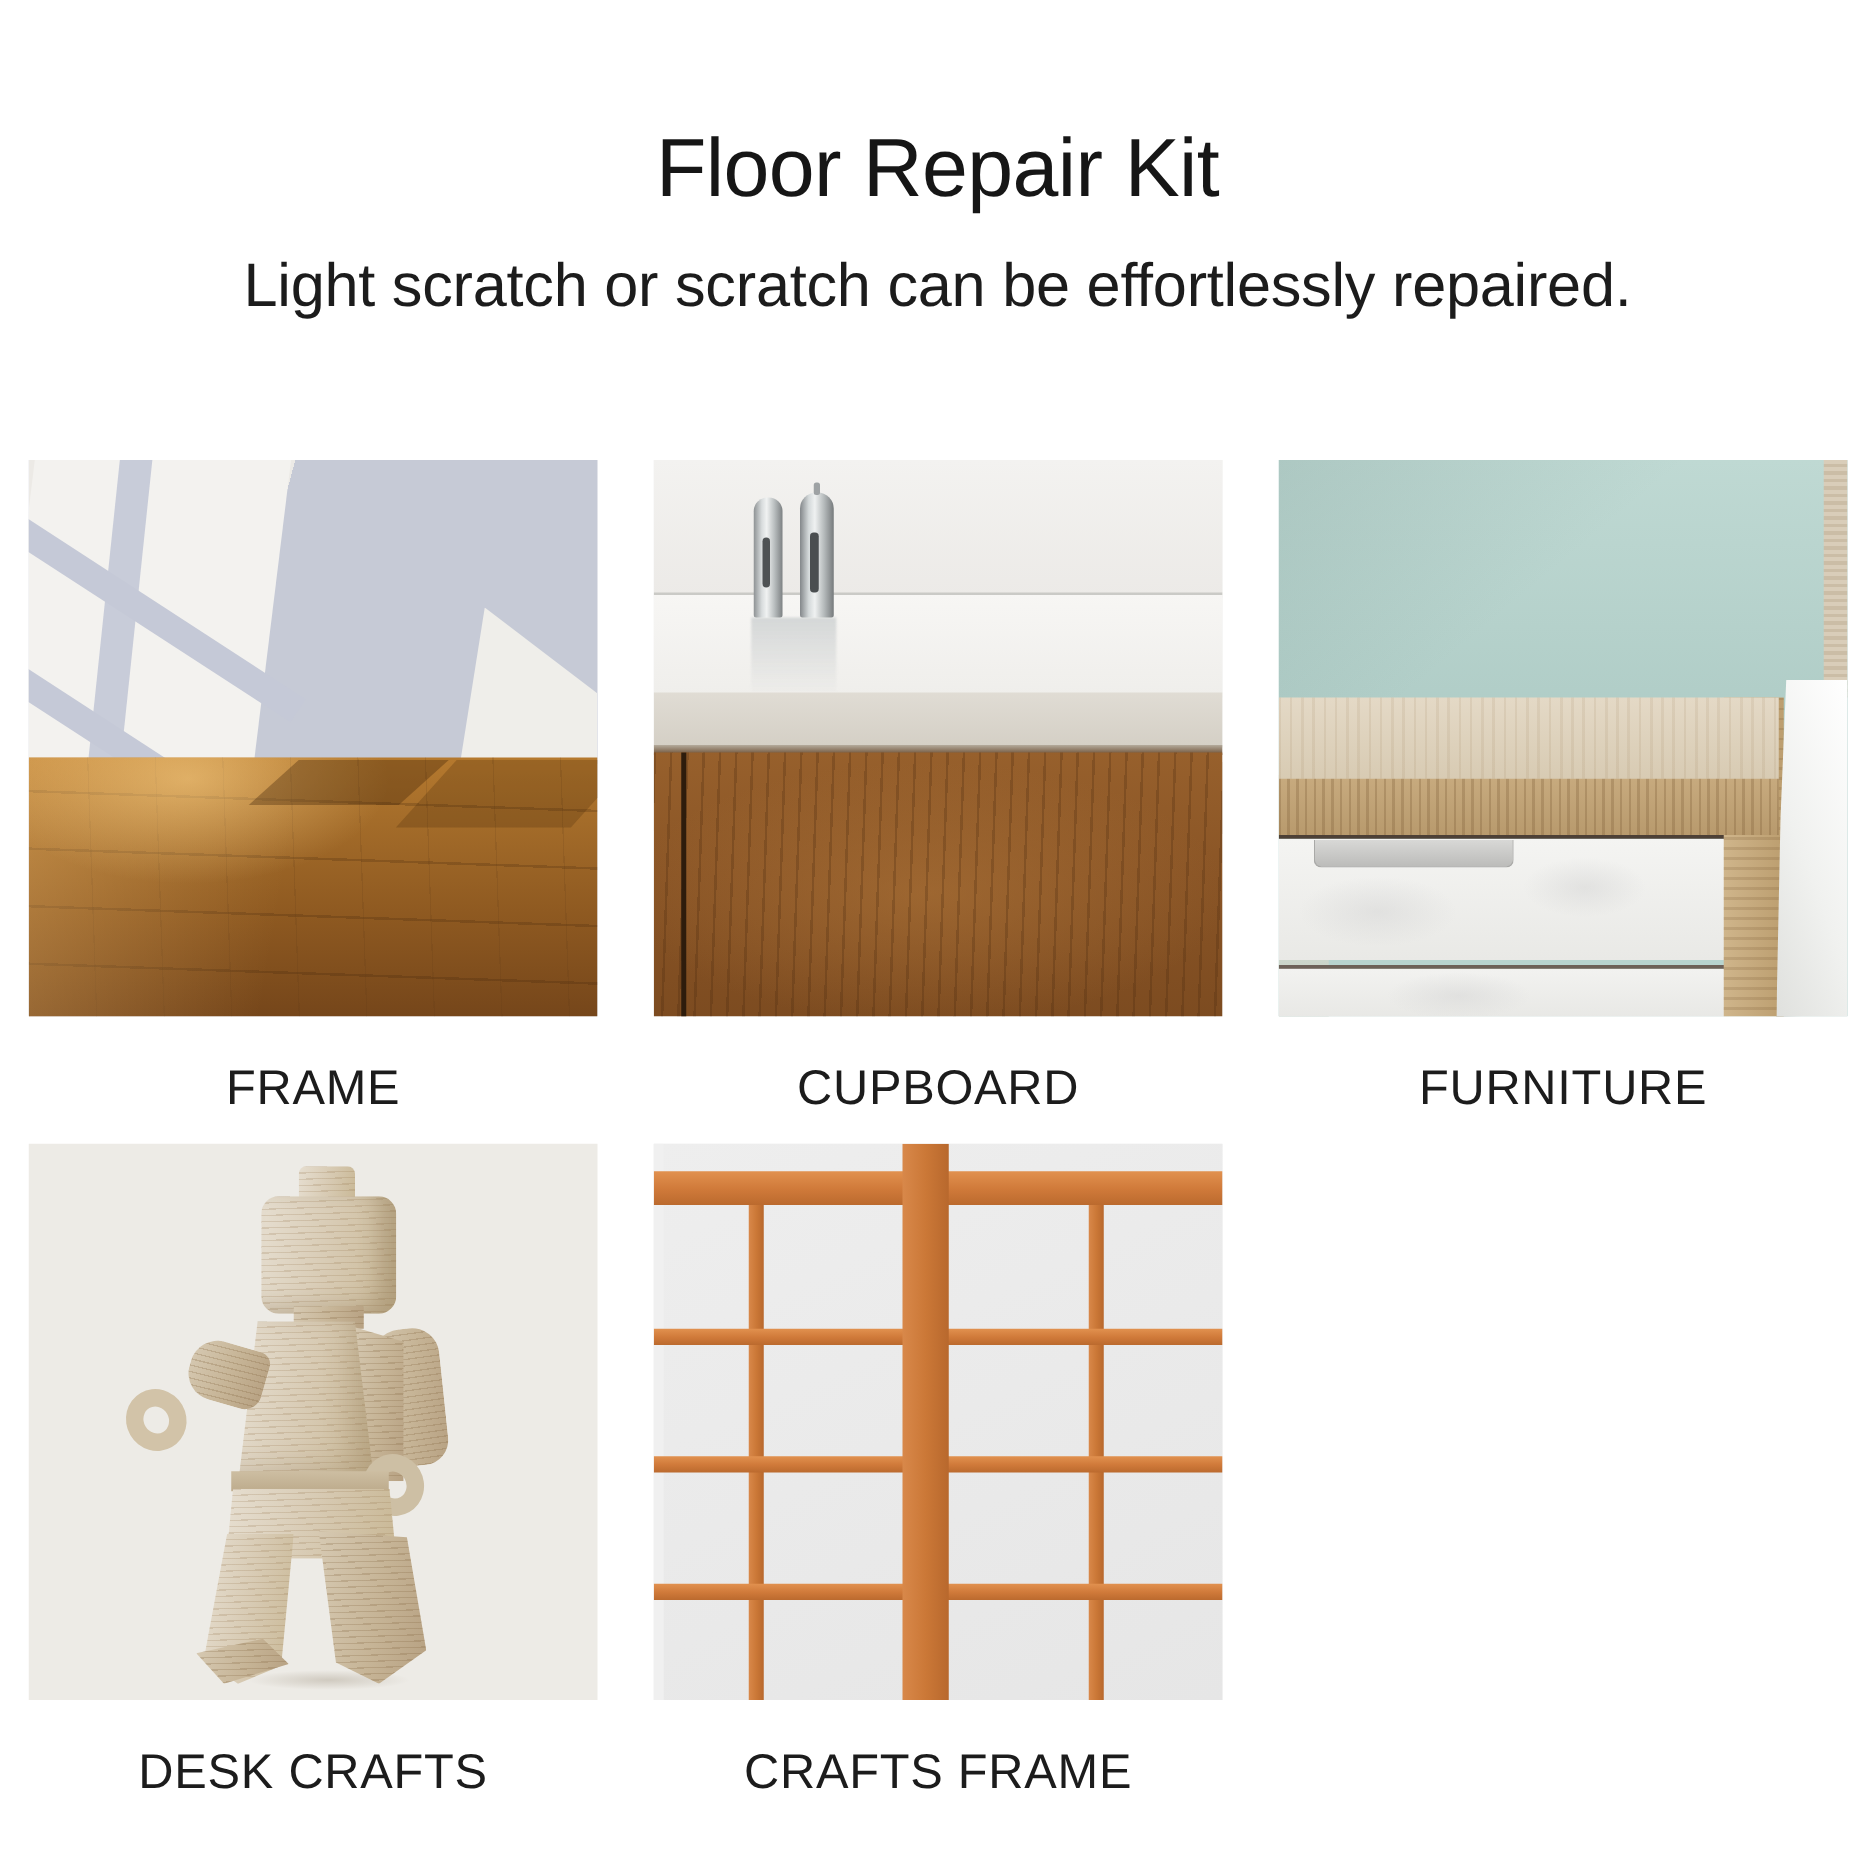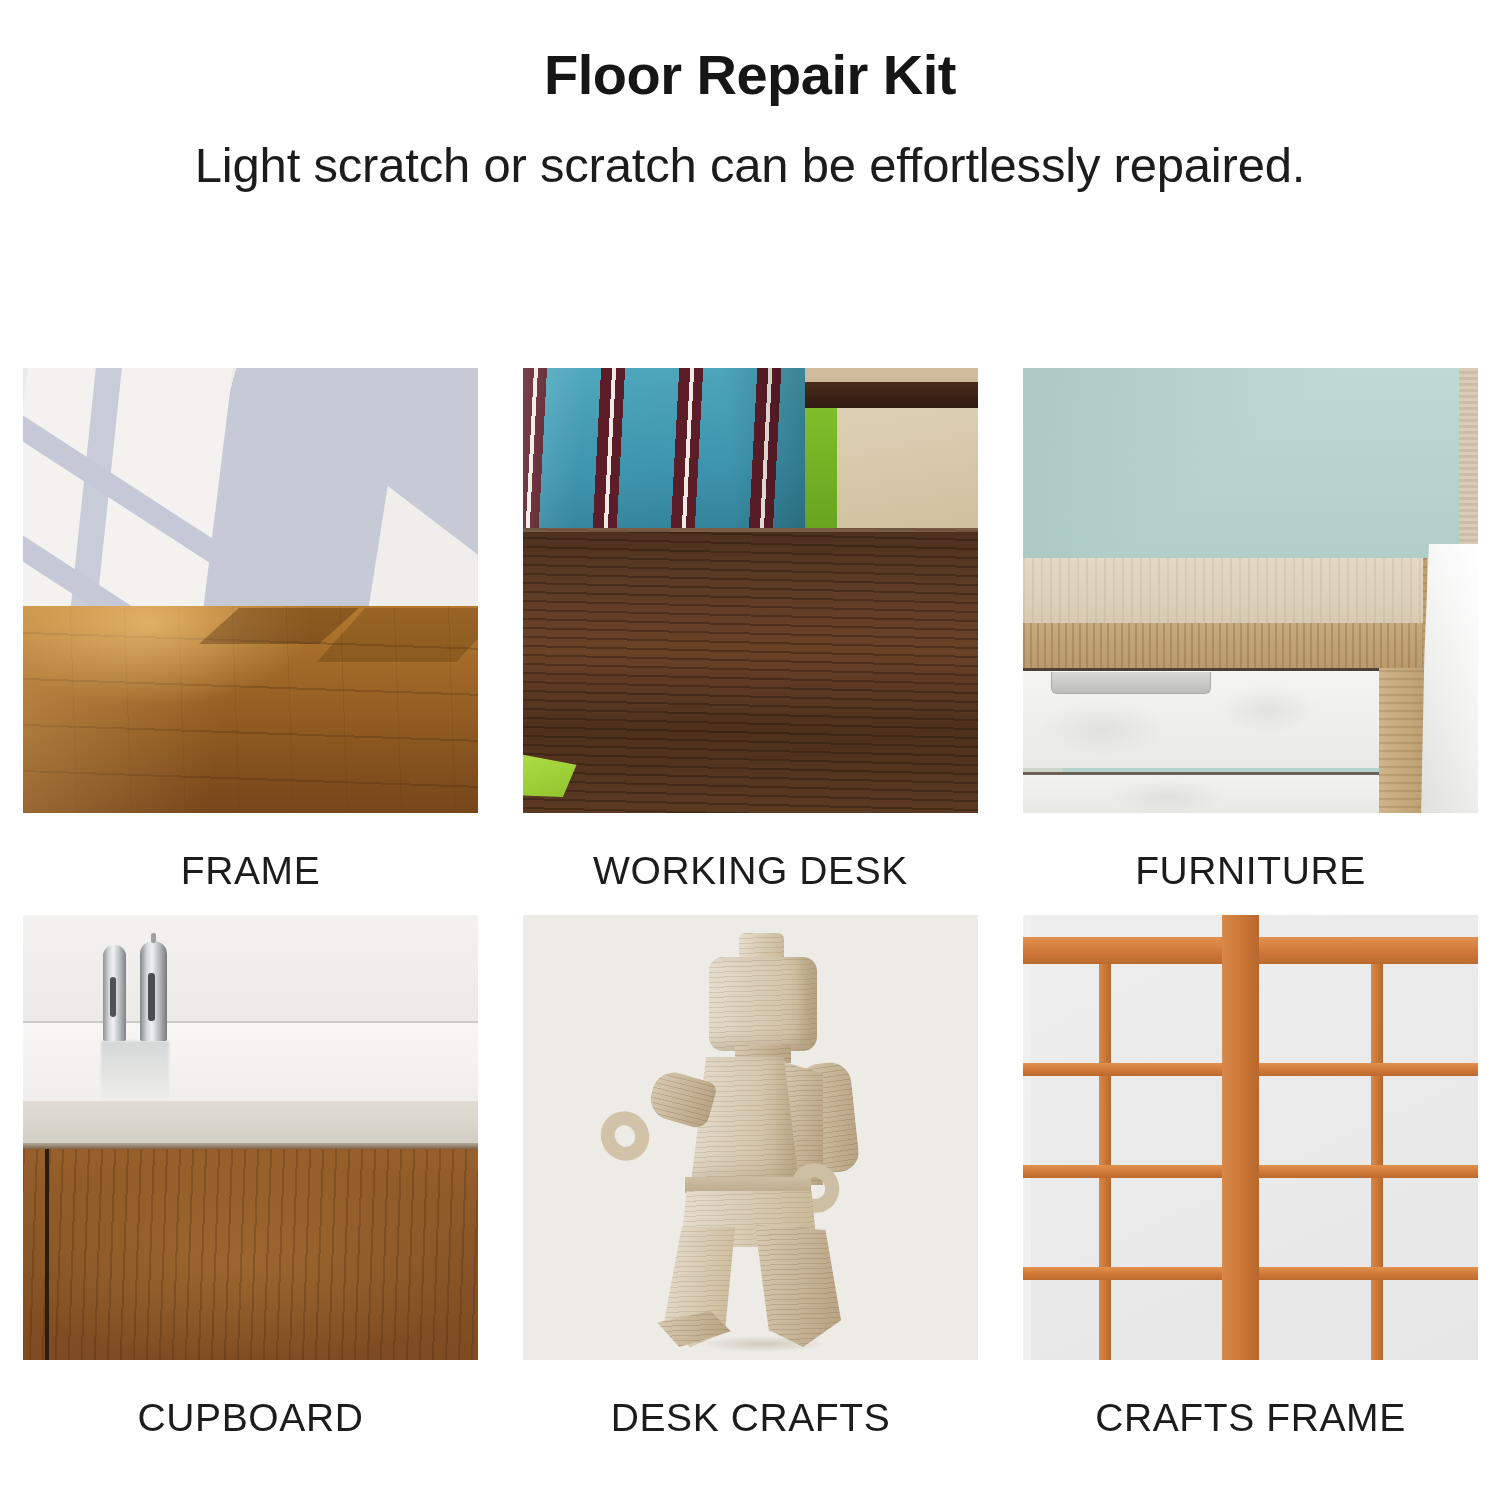--- a/index.html
+++ b/index.html
@@ -22,23 +22,23 @@
   
   .header {
     position: absolute;
     top: 0;
     left: 0;
     width: 1500px;
     text-align: center;
   }
 
   .title {
-    margin-top: 46px;
-    font-size: 56px;
-    font-weight: 700;
+    margin-top: 100px;
+    font-size: 66px;
+    font-weight: 400;
     letter-spacing: -0.5px;
     color: #161616;
     line-height: 1.05;
   }
 
   .subtitle {
     margin-top: 34px;
     font-size: 49px;
     font-weight: 400;
     letter-spacing: -0.2px;
@@ -451,74 +451,58 @@
         <div class="floor-planks"></div>
         <div class="floor-glow"></div>
         <div class="floor-sh-cast"></div>
         <div class="floor-sh-cast2"></div>
       </div>
       <div class="caption">
         <span class="cap-text">FRAME</span>
       </div>
     </div>
 
-    <div class="cell">
-      <div class="thumb t-desk">
-        <div class="desk-bg"></div>
-        <div class="desk-bg-ply"></div>
-        <div class="desk-bg-green"></div>
-        <div class="desk-bg-rail"></div>
-        <div class="desk-cloth"></div>
-        <div class="desk-cloth-fold"></div>
-        <div class="desk-top"></div>
-        <div class="desk-edge"></div>
-        <div class="desk-sponge"></div>
-      </div>
-      <div class="caption">
-        <span class="cap-text">WORKING DESK</span>
-      </div>
-    </div>
-
-    <div class="cell">
-      <div class="thumb t-furn">
-        <div class="furn-wall"></div>
-        <div class="furn-wall-edge"></div>
-        <div class="furn-bed-shadow"></div>
-        <div class="furn-floor-l"></div>
-        <div class="furn-drawer1"></div>
-        <div class="furn-handle"></div>
-        <div class="furn-drawer2"></div>
-        <div class="furn-side"></div>
-        <div class="furn-front"></div>
-        <div class="furn-top"></div>
-        <div class="furn-bed"></div>
-      </div>
-      <div class="caption">
-        <span class="cap-text">FURNITURE</span>
-      </div>
-    </div>
 
     <div class="cell">
       <div class="thumb t-cup">
         <div class="cup-wall"></div>
         <div class="cup-wallline"></div>
         <div class="cup-splash"></div>
         <div class="cup-reflect"></div>
         <div class="cup-grinder-a"></div>
         <div class="cup-grinder-a-slot"></div>
         <div class="cup-grinder-b"></div>
         <div class="cup-grinder-b-knob"></div>
         <div class="cup-grinder-b-slot"></div>
         <div class="cup-counter-top"></div>
         <div class="cup-counter-lip"></div>
         <div class="cup-wood"></div>
         <div class="cup-wood-seam"></div>
       </div>
       <div class="caption">
         <span class="cap-text">CUPBOARD</span>
+      </div>
+    </div>
+
+    <div class="cell">
+      <div class="thumb t-furn">
+        <div class="furn-wall"></div>
+        <div class="furn-wall-edge"></div>
+        <div class="furn-bed-shadow"></div>
+        <div class="furn-floor-l"></div>
+        <div class="furn-drawer1"></div>
+        <div class="furn-handle"></div>
+        <div class="furn-drawer2"></div>
+        <div class="furn-side"></div>
+        <div class="furn-front"></div>
+        <div class="furn-top"></div>
+        <div class="furn-bed"></div>
+      </div>
+      <div class="caption">
+        <span class="cap-text">FURNITURE</span>
       </div>
     </div>
 
     <div class="cell">
       <div class="thumb t-craft">
         <div class="mf">
           <div class="mf-shadow"></div>
           <div class="mf-stud wgrain"></div>
           <div class="mf-head wgrain"></div>
           <div class="mf-neck wgrain-d"></div>

